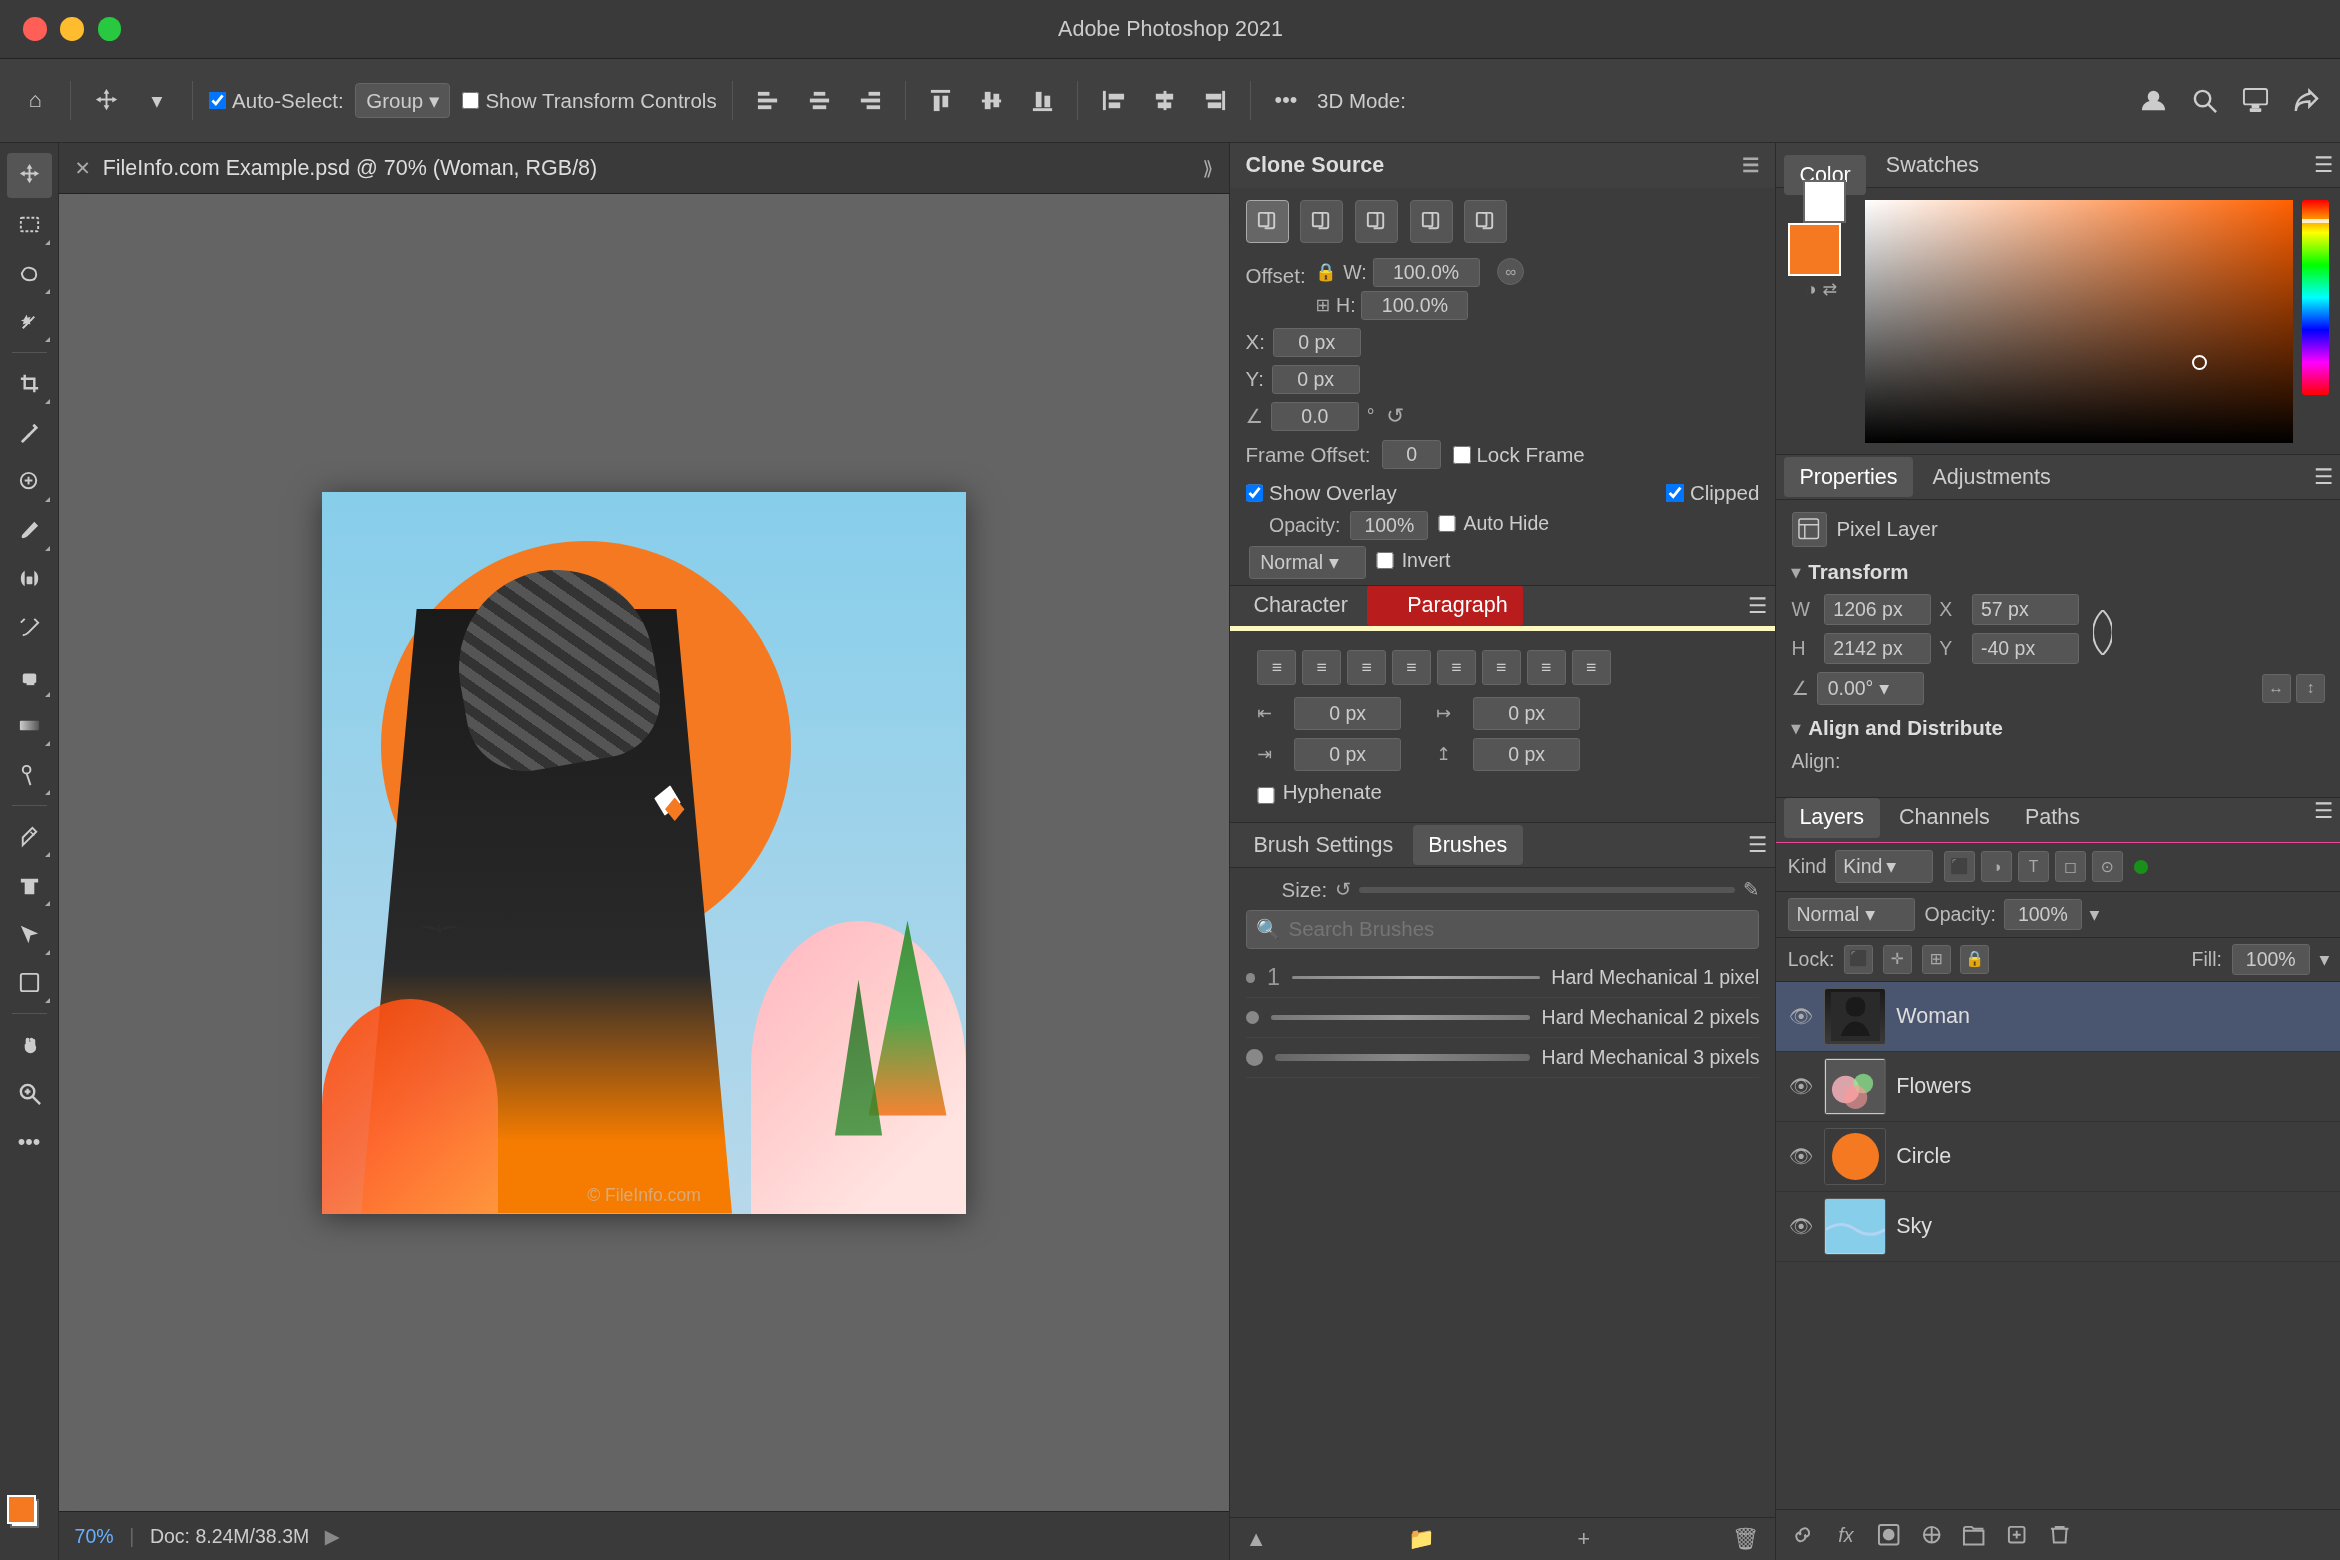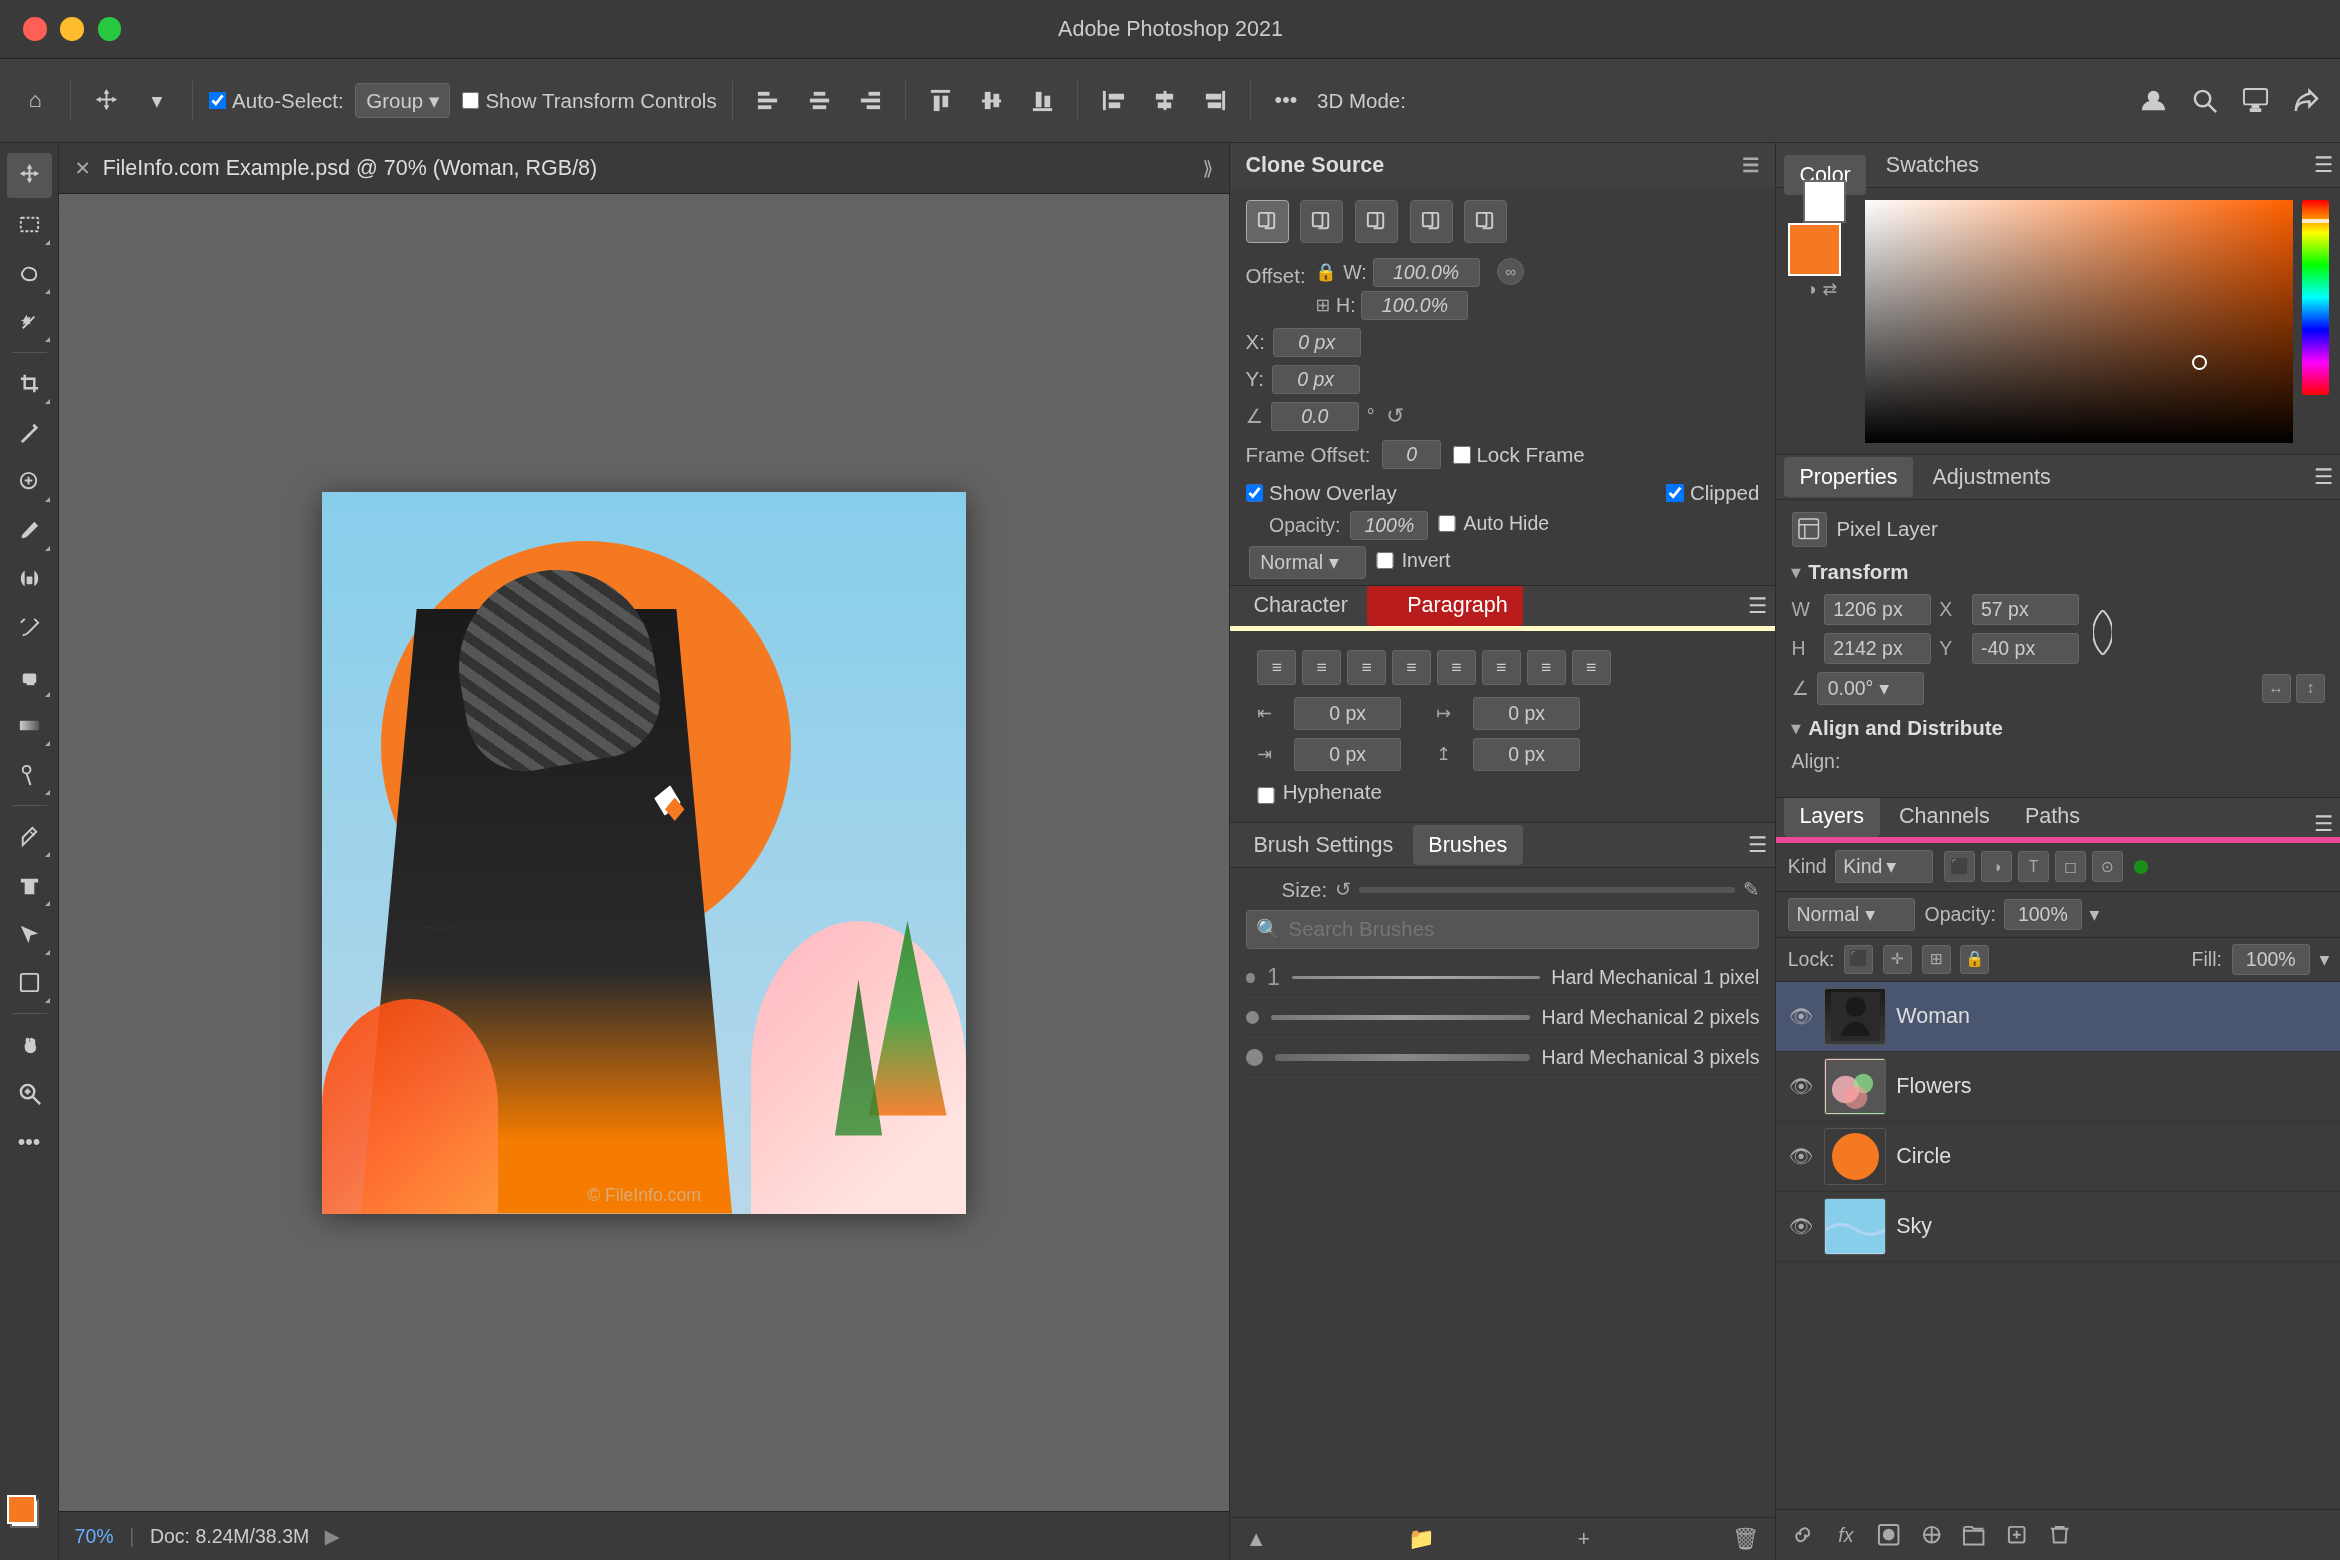--- a/index.html
+++ b/index.html
@@ -232,21 +232,20 @@
     .clone-input {
       background: #555;
       border: 1px solid #666;
       color: #ccc;
       padding: 3.9px 9.8px;
       font-size: 19.5px;
       border-radius: 2.9px;
       width: 88px;
       text-align: center;
       height: 31px;
-      font-style: italic;
     }
     .clone-link-icon {
       width: 27px; height: 27px;
       background: #555;
       border: 1px solid #666;
       border-radius: 50%;
       display: flex; align-items: center; justify-content: center;
       font-size: 15.6px; color: #aaa;
     }
     .clone-angle-row {
@@ -440,23 +439,23 @@
     .props-dropdown {
       background: #555; border: 1px solid #666; color: #ccc;
       padding: 3.9px 9.8px; font-size: 19.5px; border-radius: 2.9px;
       display: flex; align-items: center; gap: 5.9px; cursor: pointer;
       height: 33px; min-width: 107px;
     }
 
     
     #layers-panel { flex: 1; display: flex; flex-direction: column; overflow: hidden; }
     .layers-tab-bar {
-      display: flex; align-items: flex-end; height: 45px;
+      display: flex; align-items: flex-start; height: 45px;
       background: #404040; padding: 0 7.8px; gap: 3.9px;
-      border-bottom: 6px solid #ec4899;
+      border-bottom: 1px solid #ec4899;
     }
     .layers-tab { padding: 7.8px 15.6px; font-size: 21.5px; color: #ccc; cursor: pointer; border-radius: 3.9px; }
     .layers-tab.active { color: #fff; background: #555; }
     .layers-toolbar {
       padding: 7.8px 11.7px;
       display: flex; align-items: center; gap: 7.8px;
       border-bottom: 1px solid #2a2a2a;
     }
     .layers-filter-label { font-size: 19.5px; color: #bbb; }
     .layers-filter-select {

